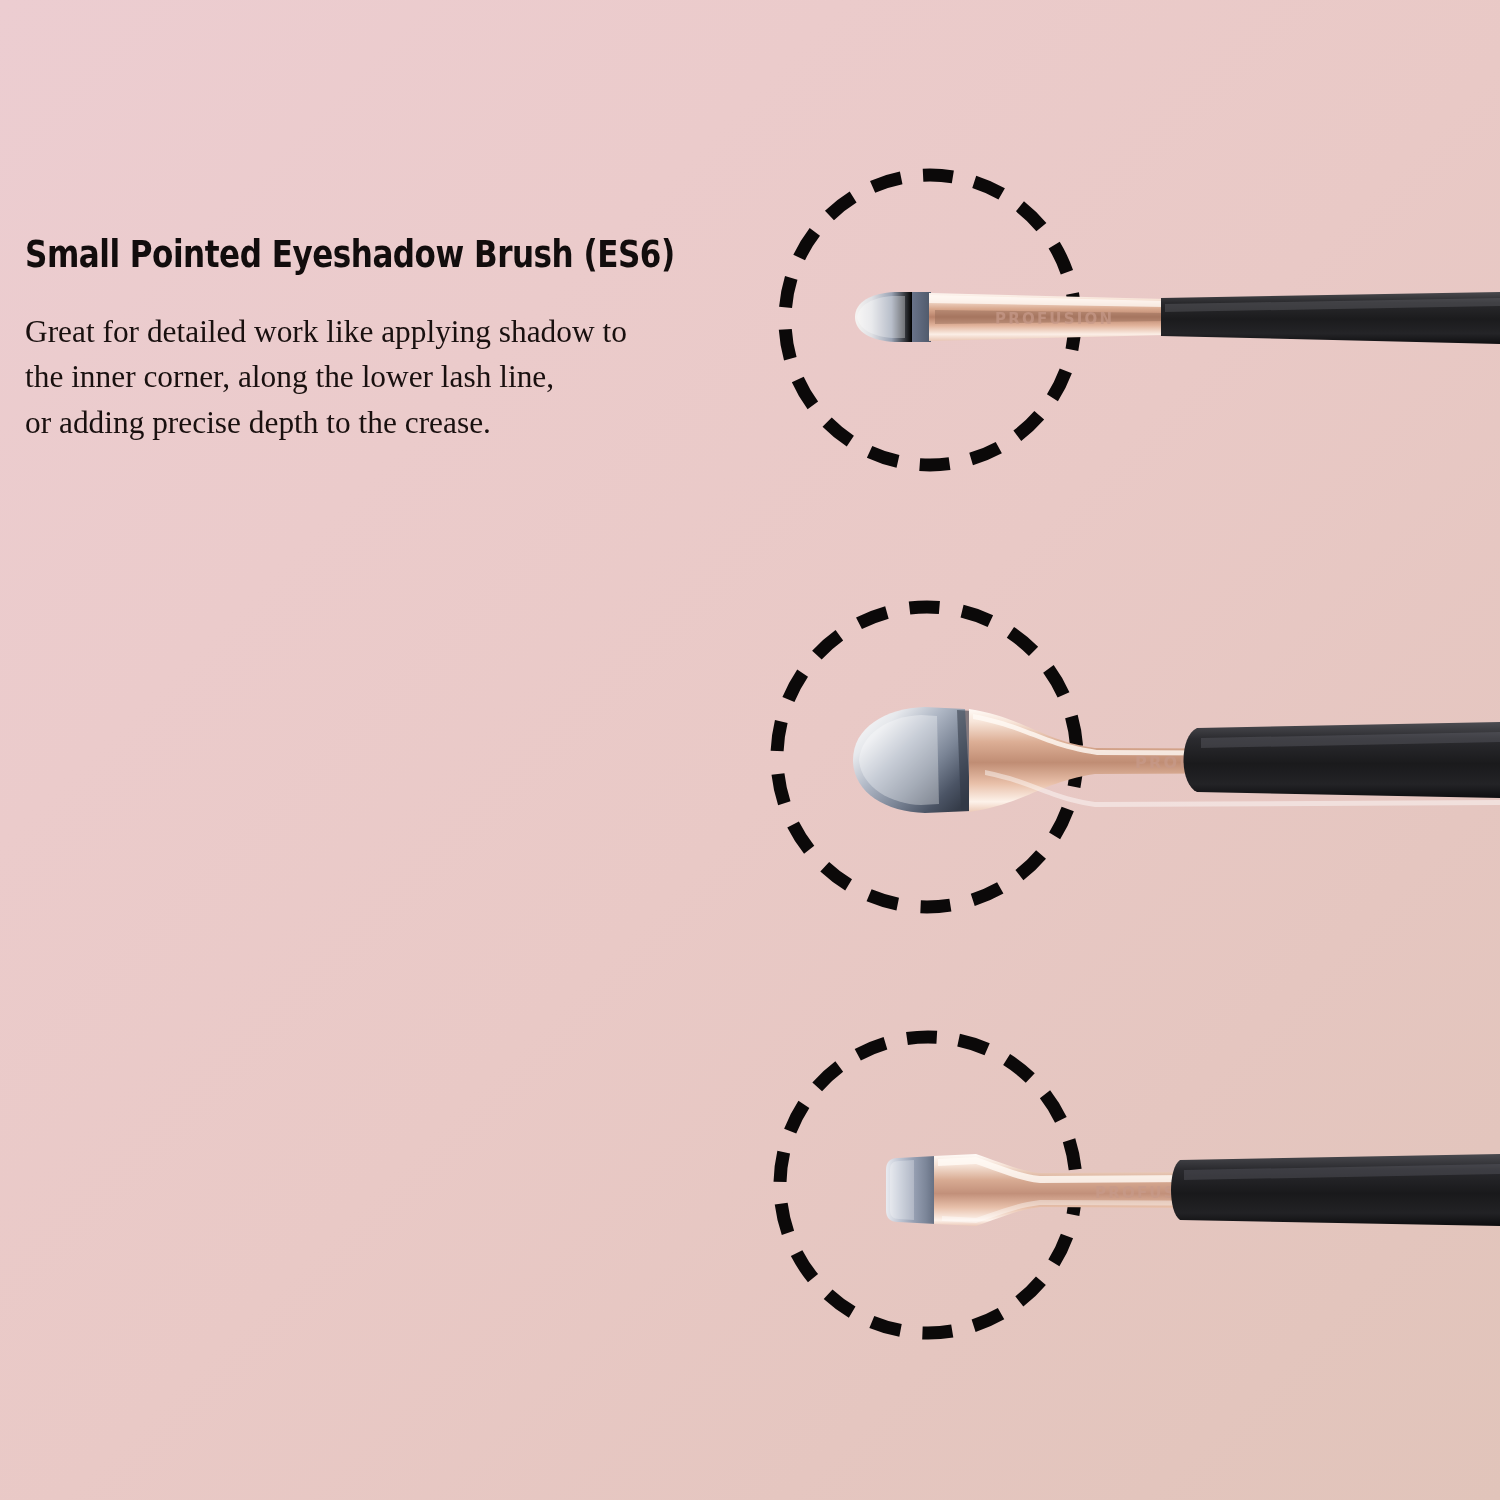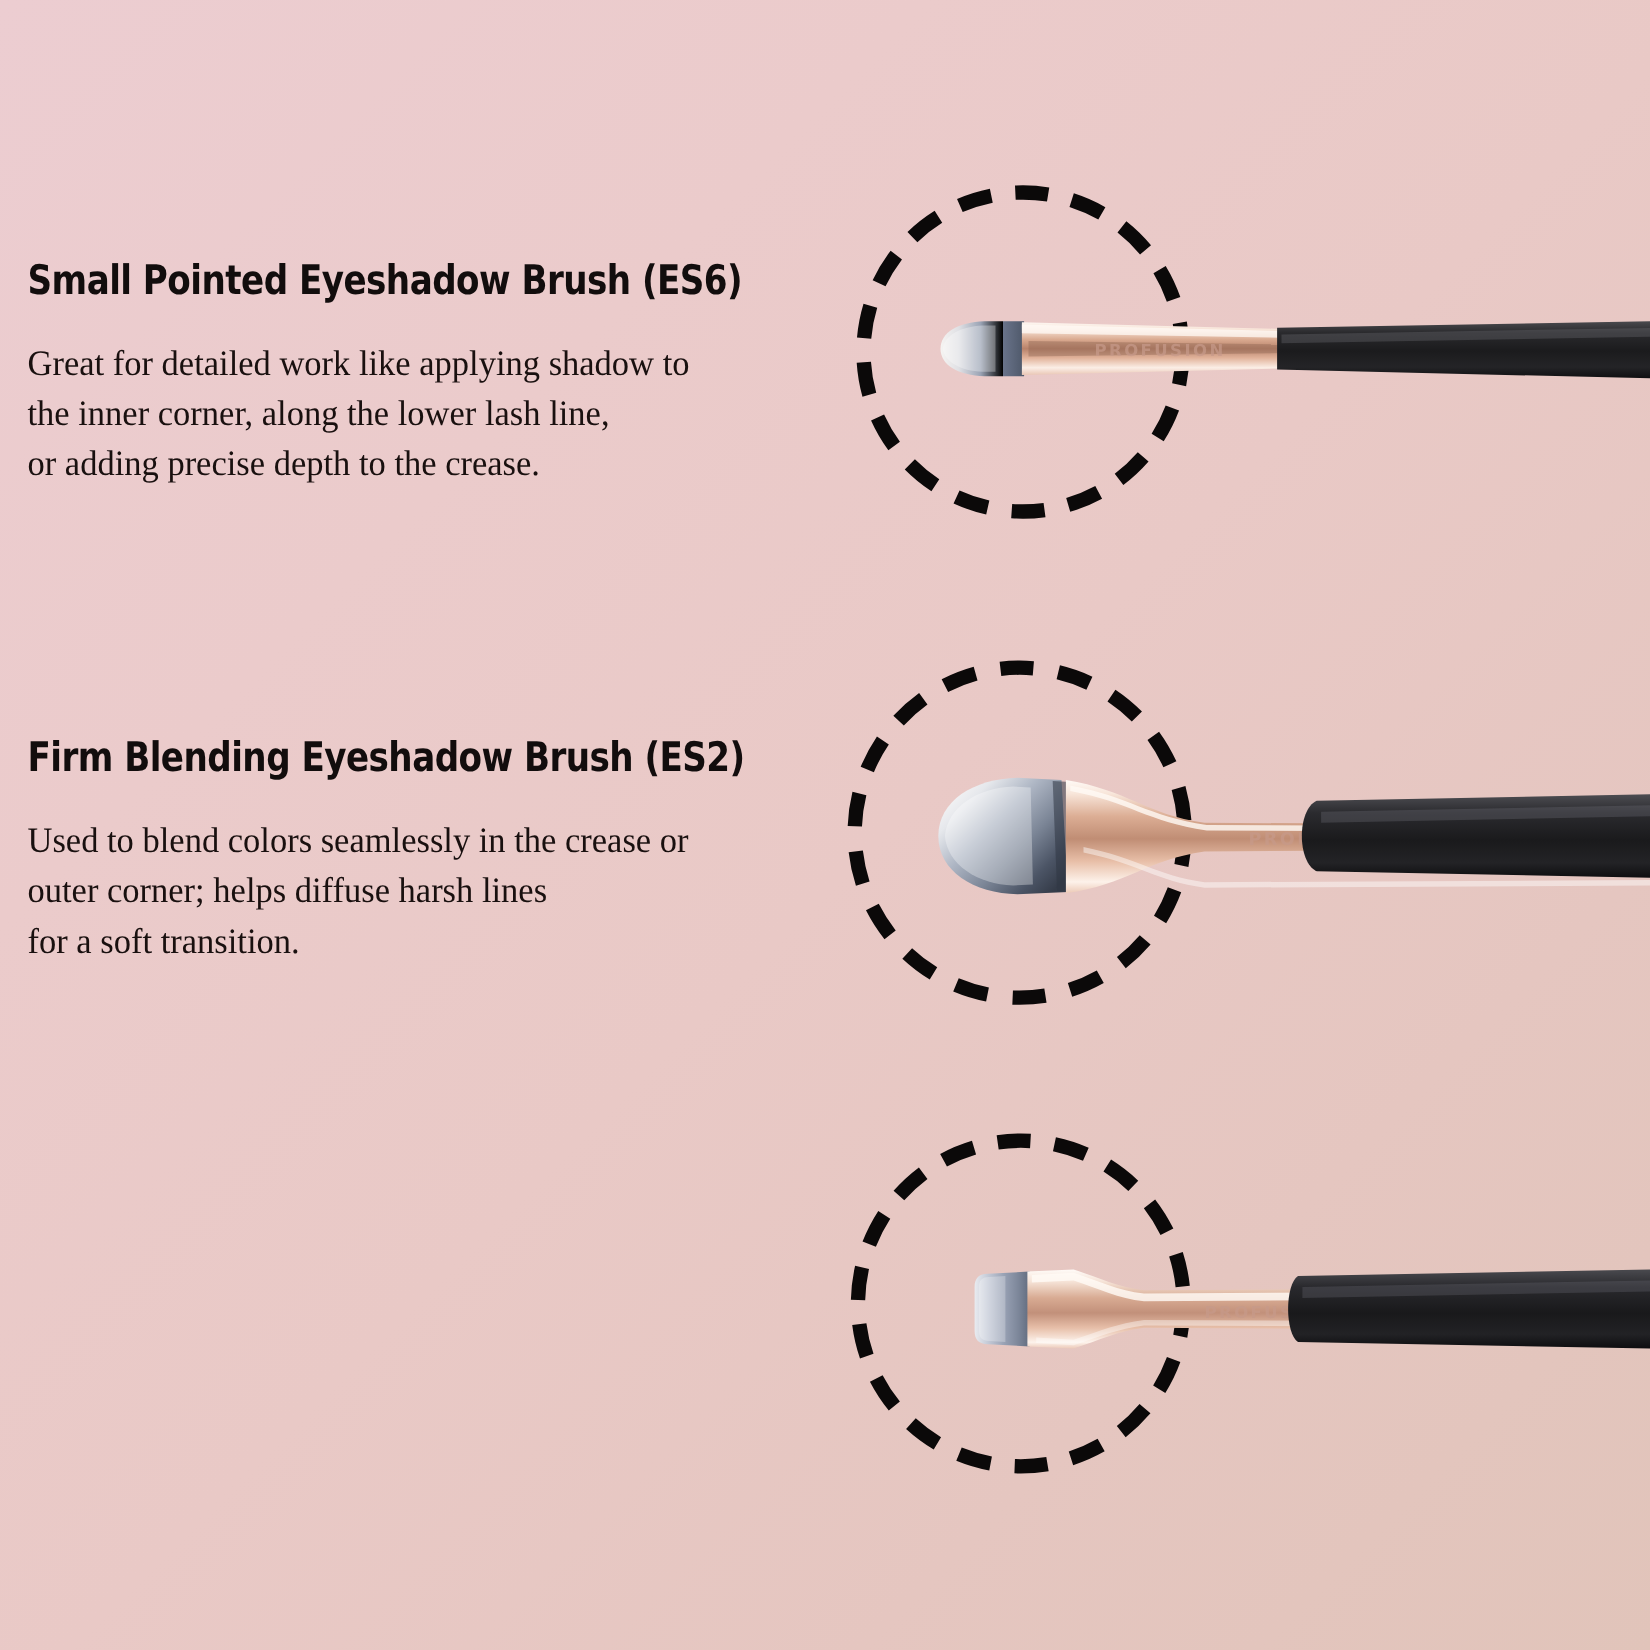--- a/index.html
+++ b/index.html
@@ -146,28 +146,20 @@
         <text class="brand-mark" x="150" y="62" font-size="15">PROFUSION</text>
       </g>
 
       <g>
         <path d="M 316 36 L 660 30 L 660 82 L 316 74 Z" fill="url(#g1-handle)"></path>
         <path d="M 320 42 L 660 36 L 660 44 L 320 50 Z" fill="#6c6c72" opacity="0.35"></path>
       </g>
     </svg>
   </div>
 
-  <div class="text-block" style="top:670px;">
-    <h2 class="brush-title">Firm Blending Eyeshadow Brush (ES2)</h2>
-    <p class="brush-desc">
-      <span class="line">Used to blend colors seamlessly in the crease or</span>
-      <span class="line">outer corner; helps diffuse harsh lines</span>
-      <span class="line">for a soft transition.</span>
-    </p>
-  </div>
 
   <div class="callout" style="left:762px; top:592px;">
     <svg width="330" height="330" viewBox="0 0 330 330">
       <circle class="dashed-ring" cx="165" cy="165" r="150" stroke-width="13" stroke-linecap="butt" stroke-dasharray="30 23"></circle>
     </svg>
   </div>
 
   <div class="brush" style="left:845px; top:700px;">
     <svg width="660" height="120" viewBox="0 0 660 120">
       <defs>

